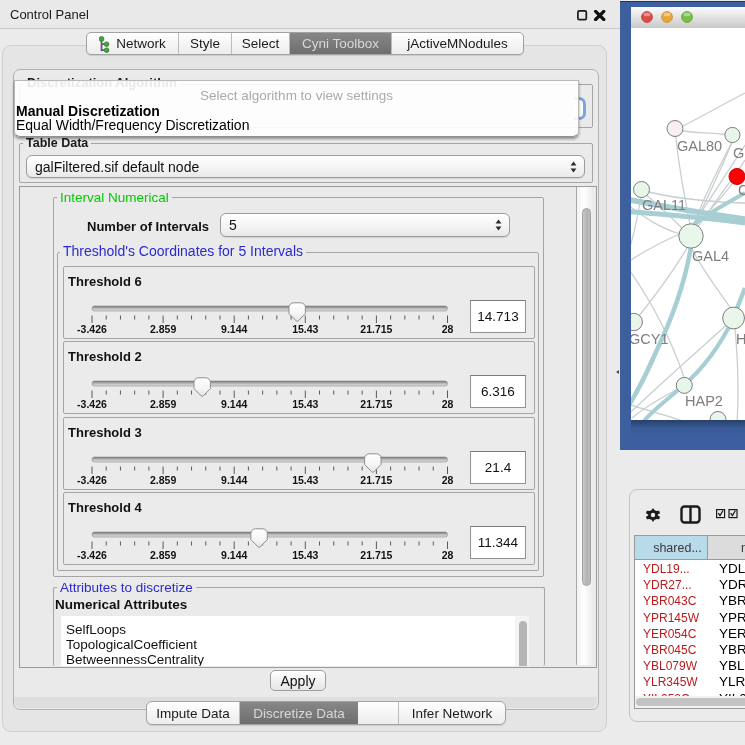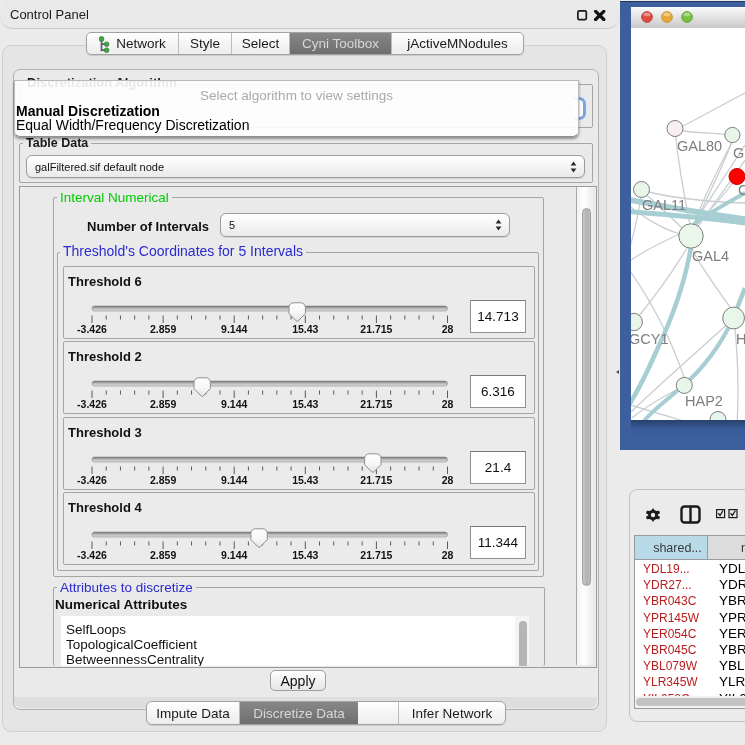--- a/index.html
+++ b/index.html
@@ -1,38 +1,38 @@
 <!DOCTYPE html>
 <html><head>
 <meta charset="utf-8">
 <style>
   html,body{margin:0;padding:0;}
   #app{position:relative;-webkit-font-smoothing:antialiased;width:745px;height:745px;background:#ebebeb;font-family:"Liberation Sans",sans-serif;overflow:hidden;}
   .abs{position:absolute;}
   
-  #titlebar{left:0;top:0;width:620px;height:28px;background:#e9e9e9;border-bottom:1px solid #c9c9c9;border-radius:13px;}
+  #titlebar{left:0;top:0;width:620px;height:28px;background:#e9e9e9;border-bottom:1px solid #c9c9c9;}
   #titlebar .t{position:absolute;left:10px;top:7px;font-size:13px;color:#1c1c1c;}
   
   #tabc{left:2px;top:45px;width:603px;height:685px;background:#e5e5e5;border:1px solid #cfcfcf;border-radius:9px;}
   
   .seg{position:absolute;display:flex;background:linear-gradient(#ffffff,#f3f3f3 60%,#ededed);border:1px solid #a2a2a2;border-radius:5px;box-shadow:0 1px 1px rgba(0,0,0,0.12);}
   .seg .s{position:relative;font-size:13.5px;color:#1a1a1a;display:flex;align-items:center;justify-content:center;white-space:nowrap;}
   .seg .s + .s{border-left:1px solid #bcbcbc;}
   .seg .sel{background:linear-gradient(#878787,#6e6e6e);color:#d8d8d8;}
   #toptabs{left:86px;top:32px;height:21px;}
   #toptabs .s{padding:8px 0;}
   #bottabs{left:146px;top:701px;height:22px;border-radius:6px;}
   
   #panel{left:13px;top:69px;width:584px;height:639px;background:#eaeaea;border:1px solid #b2b2b2;border-radius:7px;}
   #panelfoot{left:14px;top:697px;width:583px;height:11px;background:#dedede;border-radius:0 0 7px 7px;}
   
   .tbox{position:absolute;border:1px solid #a5a5a5;border-radius:2px;}
   .tlabel{position:absolute;background:#eaeaea;padding:0 3px;font-size:13.5px;line-height:13px;white-space:nowrap;}
   
-  .combo{position:absolute;background:linear-gradient(#ffffff,#f4f4f4 55%,#e9e9e9);border:1px solid #9c9c9c;border-radius:6px;box-shadow:0 1px 1px rgba(0,0,0,0.10);font-size:11px;color:#111;}
+  .combo{position:absolute;background:linear-gradient(#ffffff,#f4f4f4 55%,#e9e9e9);border:1px solid #9c9c9c;border-radius:6px;box-shadow:0 1px 1px rgba(0,0,0,0.10);font-size:14px;color:#111;}
   .combo .ct{position:absolute;left:8px;top:50%;transform:translateY(-50%);}
   .combo svg.arr{position:absolute;right:7px;top:50%;transform:translateY(-50%);}
   
   .tfield{position:absolute;background:#fff;border:1px solid #919191;border-top-color:#7a7a7a;font-size:13.5px;color:#111;display:flex;align-items:center;justify-content:center;}
   .b{font-weight:bold;}
 </style>
 </head>
 <body>
 <div id="app">
   <div class="abs" id="titlebar">

